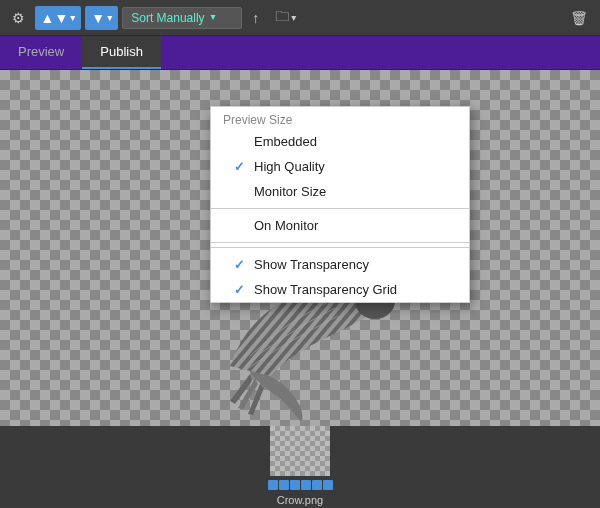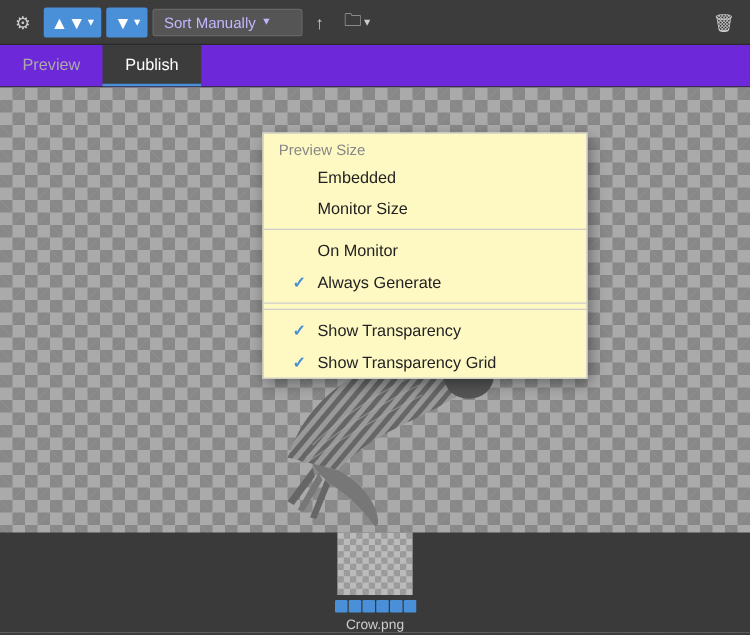--- a/index.html
+++ b/index.html
@@ -44,35 +44,35 @@
       color: white;
     }
 
     .sort-dropdown {
       display: flex;
       align-items: flex-start;
       background: #555;
       border: 1px solid #666;
       border-radius: 2px;
       padding: 3px 8px;
-      color: #c4b5fd;
+      color: #5eead4;
       font-size: 12px;
       cursor: pointer;
       gap: 6px;
       min-width: 120px;
     }
 
     .sort-dropdown .chevron { font-size: 10px; }
 
     .toolbar-spacer { flex: 1; }
 
     
     .tabs {
       display: flex;
-      background: #6d28d9;
+      background: #4c1d95;
       border-bottom: 1px solid #2a2a2a;
       text-align: center;
     }
     .tab {
       padding: 8px 18px;
       cursor: pointer;
       font-size: 13px;
       color: #aaa;
       border-bottom: 2px solid transparent;
     }
@@ -149,21 +149,21 @@
     .thumbnail-label {
       color: #ccc;
       font-size: 11px;
     }
 
     
     .dropdown-menu {
       position: absolute;
       top: 36px;
       left: 210px;
-      background: #fef9c3;
+      background: #ffffff;
       border: 1px solid #ccc;
       box-shadow: 2px 4px 12px rgba(0,0,0,0.4);
       width: 260px;
       z-index: 100;
       color: #222;
       font-size: 13px;
     }
 
     .menu-section-header {
       padding: 6px 12px 2px 12px;
@@ -296,32 +296,32 @@
       <span class="thumbnail-label">Crow.png</span>
     </div>
   </div>
 
   <div class="dropdown-menu">
 
     <div class="menu-section-header">Preview Size</div>
     <div class="menu-item">
       <span>Embedded</span>
     </div>
+    <div class="menu-item checked">
+      <span>High Quality</span>
+    </div>
     <div class="menu-item">
       <span>Monitor Size</span>
     </div>
 
     <div class="menu-divider"></div>
 
     <div class="menu-item">
       <span>On Monitor</span>
     </div>
-    <div class="menu-item checked">
-      <span>Always Generate</span>
-    </div>
 
     <div class="menu-divider"></div>
 
 
     <div class="menu-divider"></div>
 
     <div class="menu-item checked">
       <span>Show Transparency</span>
     </div>
     <div class="menu-item checked">

